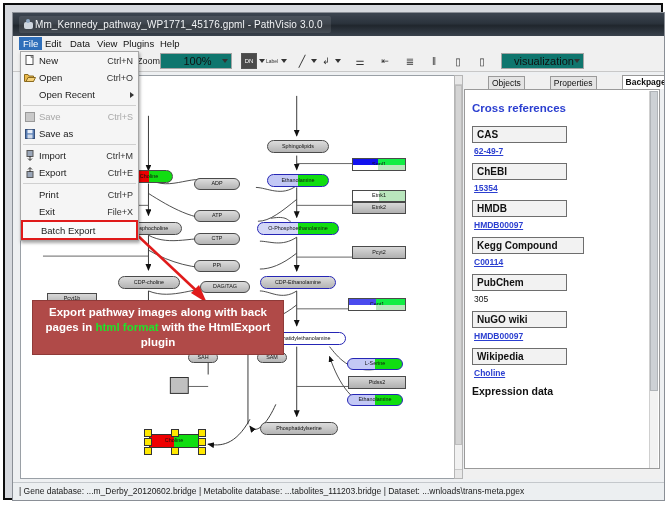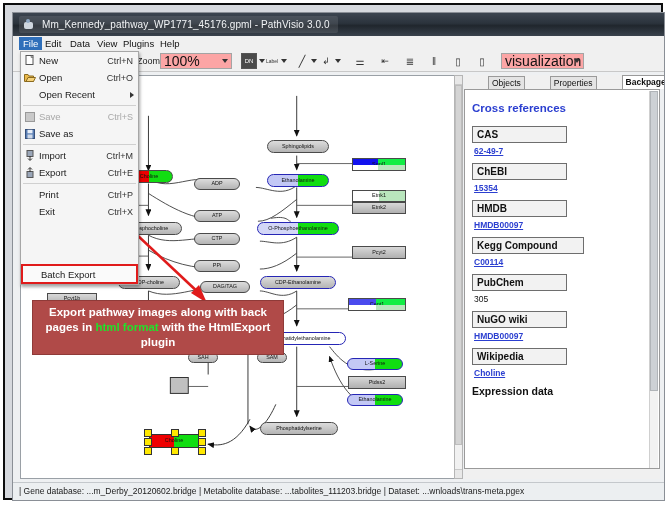--- a/index.html
+++ b/index.html
@@ -9,53 +9,53 @@
 
   
   #outer{position:absolute;left:3px;top:3px;width:660px;height:497px;border:2px solid #0d0d0d;box-sizing:border-box;background:#d6d9de;}
 
   
   #win{position:absolute;left:7px;top:7px;width:653px;height:489px;box-sizing:border-box;border:1px solid #8a8f96;background:#eef0f2;overflow:hidden;}
 
   #titlebar{position:absolute;left:0;top:0;width:100%;height:23px;
     background:linear-gradient(to bottom,#3c4550 0%,#2b333c 45%,#20262d 55%,#39424c 100%);
     border-bottom:1px solid #11161b;}
-  #titlebar .tbinner{position:absolute;left:6px;top:3px;height:17px;display:flex;align-items:center;gap:7px;
+  #titlebar .tbinner{position:absolute;left:6px;top:3px;height:17px;display:flex;align-items:center;gap:0;
      background:rgba(255,255,255,0.10);padding:0 8px 0 4px;border-radius:2px;}
   #titlebar .ticon{width:12px;height:12px;position:relative;}
   #titlebar .ticon:before{content:"";position:absolute;left:1px;top:3px;width:9px;height:7px;background:#cfd6de;border-radius:2px;}
   #titlebar .ticon:after{content:"";position:absolute;left:3px;top:0px;width:4px;height:4px;border-radius:50%;background:#8fa8c4;}
   #title-text{color:#f2f4f6;font-size:10px;white-space:nowrap;letter-spacing:.1px;}
 
   #menubar{position:absolute;left:0;top:23px;width:100%;height:15px;background:#f0f0f0;border-bottom:1px solid #cfcfcf;padding-left:32px;}
   .menu-item{position:absolute;top:1px;height:13px;font-size:9.5px;color:#111;padding:0 4px;line-height:13px;}
   .menu-item.active{background:#2f6fba;color:#ffffff;}
 
   
   #toolbar{position:absolute;left:0;top:38px;width:100%;height:20px;background:#f0f0f0;border-bottom:1px solid #c8c8c8;}
   #toolbar .tb{position:absolute;top:2px;height:16px;display:flex;align-items:center;}
   .zoom-label{font-size:9px;color:#222;}
-  .combo{border:1px solid #a4a4a4;background:#fca5a5;height:14px;display:flex;align-items:center;font-size:14px;color:#111;padding-left:3px;position:relative;box-sizing:border-box;}
+  .combo{border:1px solid #a4a4a4;background:#0f766e;height:14px;display:flex;align-items:center;font-size:11px;color:#111;padding-left:3px;position:relative;box-sizing:border-box;justify-content:center;}
   .combo .arw{position:absolute;right:3px;top:5px;width:0;height:0;border-left:3px solid transparent;border-right:3px solid transparent;border-top:4px solid #333;}
   .tbtn{width:14px;height:14px;display:inline-flex;align-items:center;justify-content:center;font-size:8px;color:#333;}
   .dd{width:0;height:0;border-left:3px solid transparent;border-right:3px solid transparent;border-top:4px solid #333;margin-left:2px;}
 
   
   #canvas-wrap{position:absolute;left:7px;top:62px;width:440px;height:404px;background:#ffffff;border:1px solid #9aa0a6;box-sizing:border-box;overflow:hidden;}
   #canvas{position:absolute;left:0;top:0;width:100%;height:100%;}
 
   
   #filemenu{position:absolute;left:7px;top:38px;width:117px;background:#f5f5f5;border:1px solid #a6a6a6;box-shadow:1px 2px 3px rgba(0,0,0,.35);z-index:40;}
   .fm-row{height:17px;display:flex;align-items:center;font-size:9.5px;color:#1a1a1a;position:relative;}
   .fm-row .ic{width:18px;height:17px;display:flex;align-items:center;justify-content:center;}
   .fm-row .lbl{flex:1;}
   .fm-row .acc{color:#333;font-size:9px;padding-right:5px;}
   .fm-row.disabled .lbl,.fm-row.disabled .acc{color:#a8a8a8;}
   .fm-sep{height:1px;background:#d0d0d0;margin:2px 2px;}
-  .fm-row.boxed{border:2px solid #e01b1b;background:#fafafa;height:16px;margin-top:44px;}
+  .fm-row.boxed{border:2px solid #e01b1b;background:#fafafa;height:16px;}
   .fm-arrow{position:absolute;right:4px;top:6px;width:0;height:0;border-top:3px solid transparent;border-bottom:3px solid transparent;border-left:4px solid #333;}
 
   
   #rightpanel{position:absolute;left:451px;top:62px;width:196px;height:404px;background:#f0f0f0;}
   #tabs{position:absolute;left:0;top:0;height:14px;display:flex;align-items:flex-end;font-size:8.5px;}
   .tab{border:1px solid #9a9a9a;border-bottom:none;background:#e4e4e4;padding:1px 3px 1px 3px;color:#111;margin-right:1px;line-height:10px;margin-left:24px;}
   .tab.active{background:#ffffff;font-weight:bold;padding-bottom:2px;}
   #bp{position:absolute;left:0;top:14px;width:196px;height:380px;background:#ffffff;border:1px solid #9a9a9a;box-sizing:border-box;overflow:hidden;}
   #bp-inner{position:absolute;left:7px;top:4px;right:9px;}
   .bp-title{color:#2b3fd0;font-size:11.5px;font-weight:bold;margin:8px 0 12px 0;}
@@ -490,21 +490,21 @@
       </div>
       <div class="fm-sep"></div>
       <div class="fm-row">
         <span class="ic"></span>
         <span class="lbl">Print</span>
         <span class="acc">Ctrl+P</span>
       </div>
       <div class="fm-row">
         <span class="ic"></span>
         <span class="lbl">Exit</span>
-        <span class="acc">Ctrl+X</span>
+        <span class="acc">File+X</span>
       </div>
       <div class="fm-row boxed">
         <span class="ic"></span>
         <span class="lbl">Batch Export</span>
       </div>
     </div>
 
     <svg id="redline" viewBox="0 0 40 100">
       <path d="M22,0 L10,30" stroke="#e01b1b" stroke-width="2.5" fill="none"></path>
     </svg>

